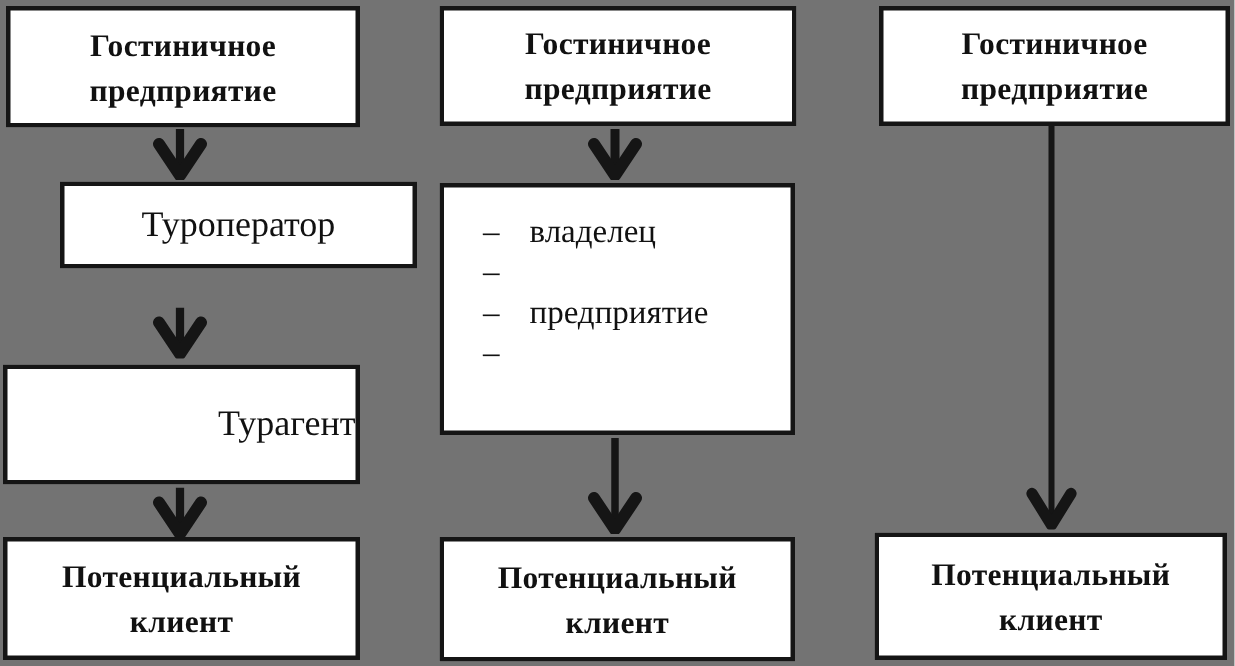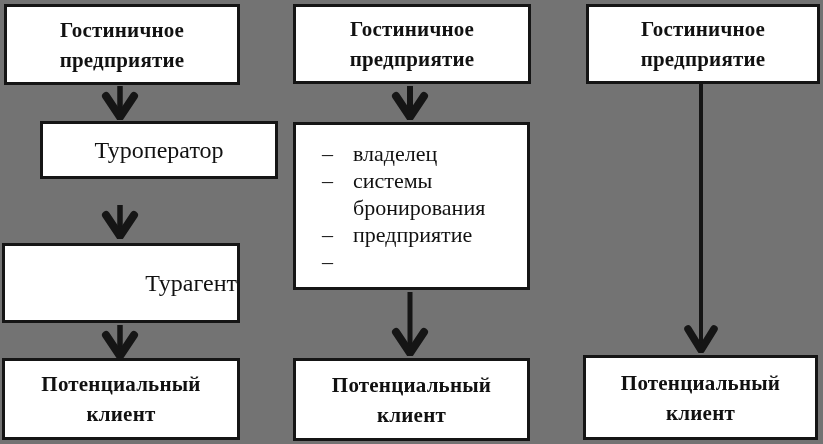--- a/index.html
+++ b/index.html
@@ -106,21 +106,20 @@
     </svg>
   </div>
 
   <div class="box c2-list">
     <div class="dash-row">
       <span class="dash">–</span>
       <span class="txt">владелец</span>
     </div>
     <div class="dash-row">
       <span class="dash">–</span>
-      <span class="txt">системы бронирования</span>
     </div>
     <div class="dash-row">
       <span class="dash">–</span>
       <span class="txt">предприятие</span>
     </div>
     <div class="dash-row">
       <span class="dash">–</span>
     </div>
   </div>
 

